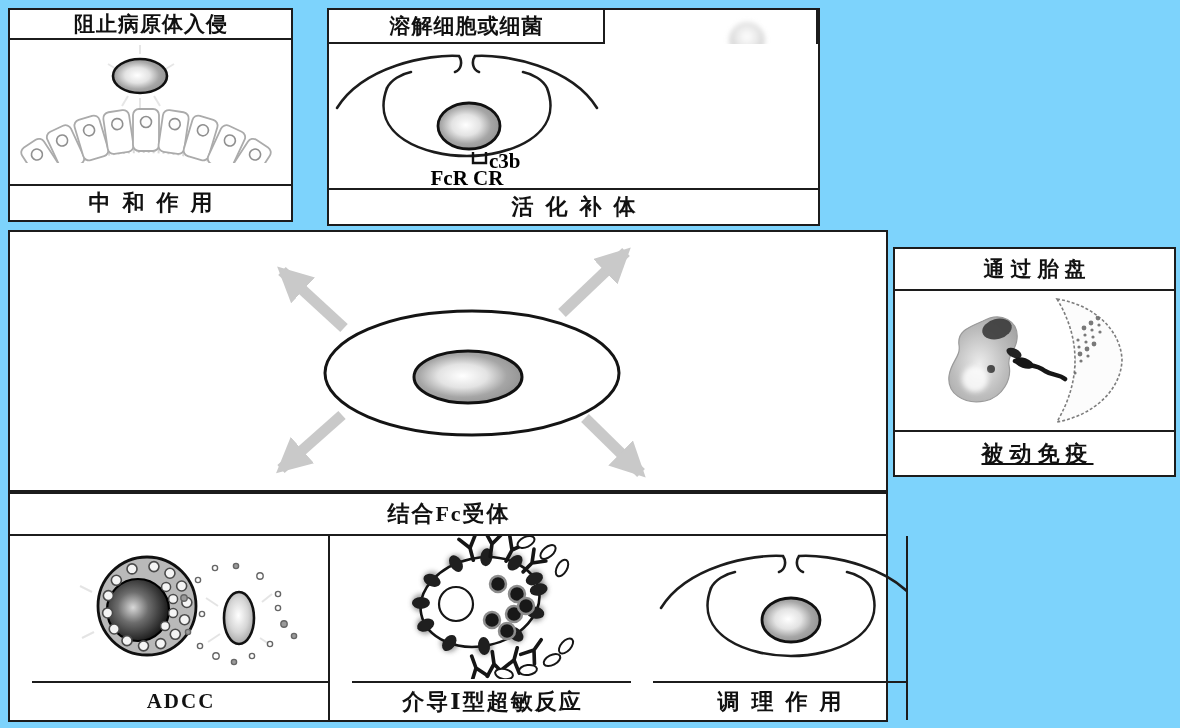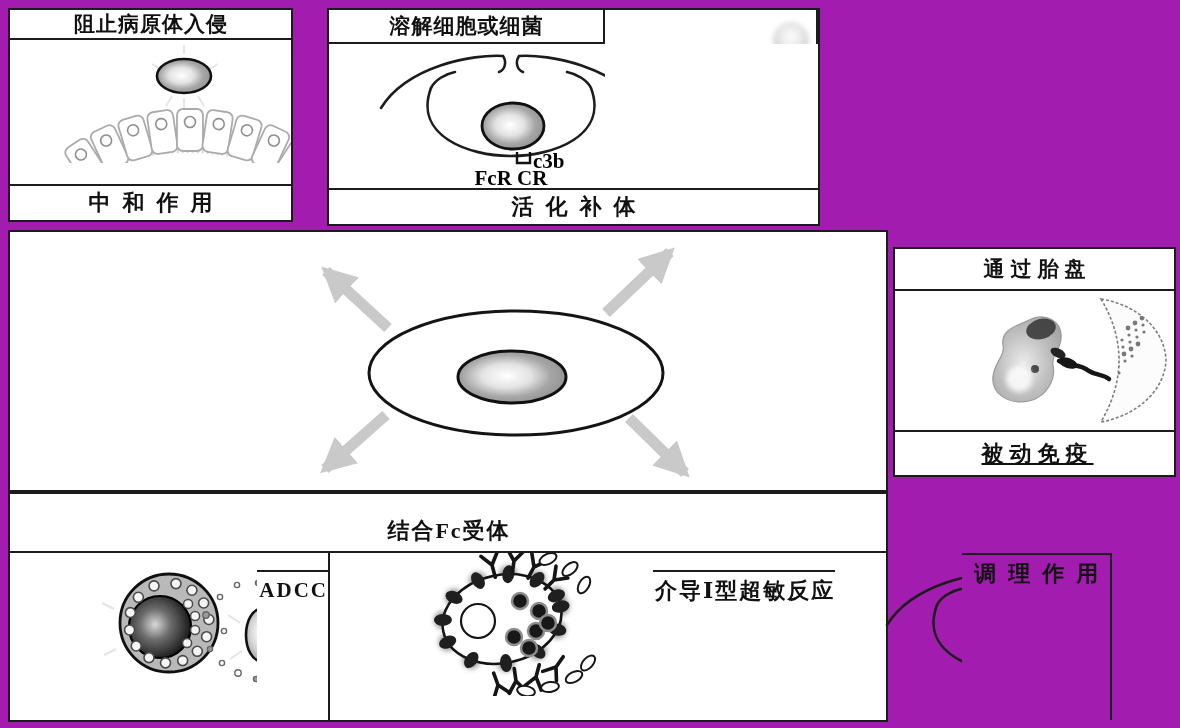--- a/index.html
+++ b/index.html
@@ -1,40 +1,40 @@
 <!DOCTYPE html>
 <html><head>
 <meta charset="utf-8">
 <style>
   html,body{margin:0;padding:0;background:#ffffff;}
-  #stage{position:relative;width:1180px;height:728px;background:#a21caf;overflow:hidden;
+  #stage{position:relative;width:1180px;height:728px;background:#7dd3fc;overflow:hidden;
          font-family:"Liberation Serif","DejaVu Serif",serif;color:#111;}
   .box{position:absolute;border:2px solid #1c1c1c;background:#fff;box-sizing:border-box;
        display:flex;flex-direction:column;}
   .hdr{height:32px;border-bottom:2px solid #1c1c1c;display:flex;align-items:center;justify-content:center;
        font-weight:bold;font-size:21px;white-space:nowrap;}
   .ftr{border-top:2px solid #1c1c1c;display:flex;align-items:center;justify-content:center;
        font-weight:bold;font-size:22px;white-space:nowrap;}
-  .body{flex:1 1 auto;position:relative;overflow:hidden;margin-left:44px;}
+  .body{flex:1 1 auto;position:relative;overflow:hidden;}
   .ls1{letter-spacing:1px;padding-left:1px;}
-  .ls2{letter-spacing:2px;padding-left:2px;margin-top:17px;}
+  .ls2{letter-spacing:2px;padding-left:2px;}
   .ls6{letter-spacing:6px;padding-left:6px;}
   .ls12{letter-spacing:12px;padding-left:12px;}
   svg{display:block;}
   
   #box-complement .grid{flex:1 1 auto;display:grid;grid-template-columns:276px 1fr;grid-template-rows:34px 1fr;}
   #box-complement .cellL{border-right:2px solid #1c1c1c;box-sizing:border-box;}
   #box-complement .hcell{border-bottom:2px solid #1c1c1c;display:flex;align-items:center;justify-content:center;
        font-weight:bold;font-size:21px;box-sizing:border-box;}
   #box-complement .ftr{height:34px;flex:0 0 34px;}
   
   #box-fc .band{height:40px;flex:0 0 40px;border-bottom:2px solid #1c1c1c;display:flex;align-items:center;justify-content:center;
        font-weight:bold;font-size:22px;}
   #box-fc .cols{flex:1 1 auto;display:flex;}
-  #box-fc .col{display:flex;flex-direction:row;box-sizing:border-box;}
+  #box-fc .col{display:flex;flex-direction:column;box-sizing:border-box;padding-left:22px;}
   #box-fc .col .ftr{height:37px;flex:0 0 37px;}
   #box-fc .c1{width:320px;border-right:2px solid #1c1c1c;}
   #box-fc .c2{width:277px;border-right:2px solid #1c1c1c;}
   #box-fc .c3{flex:1 1 auto;}
   text{font-family:"Liberation Serif","DejaVu Serif",serif;}
 </style>
 </head>
 <body>
 
 <div id="stage">

